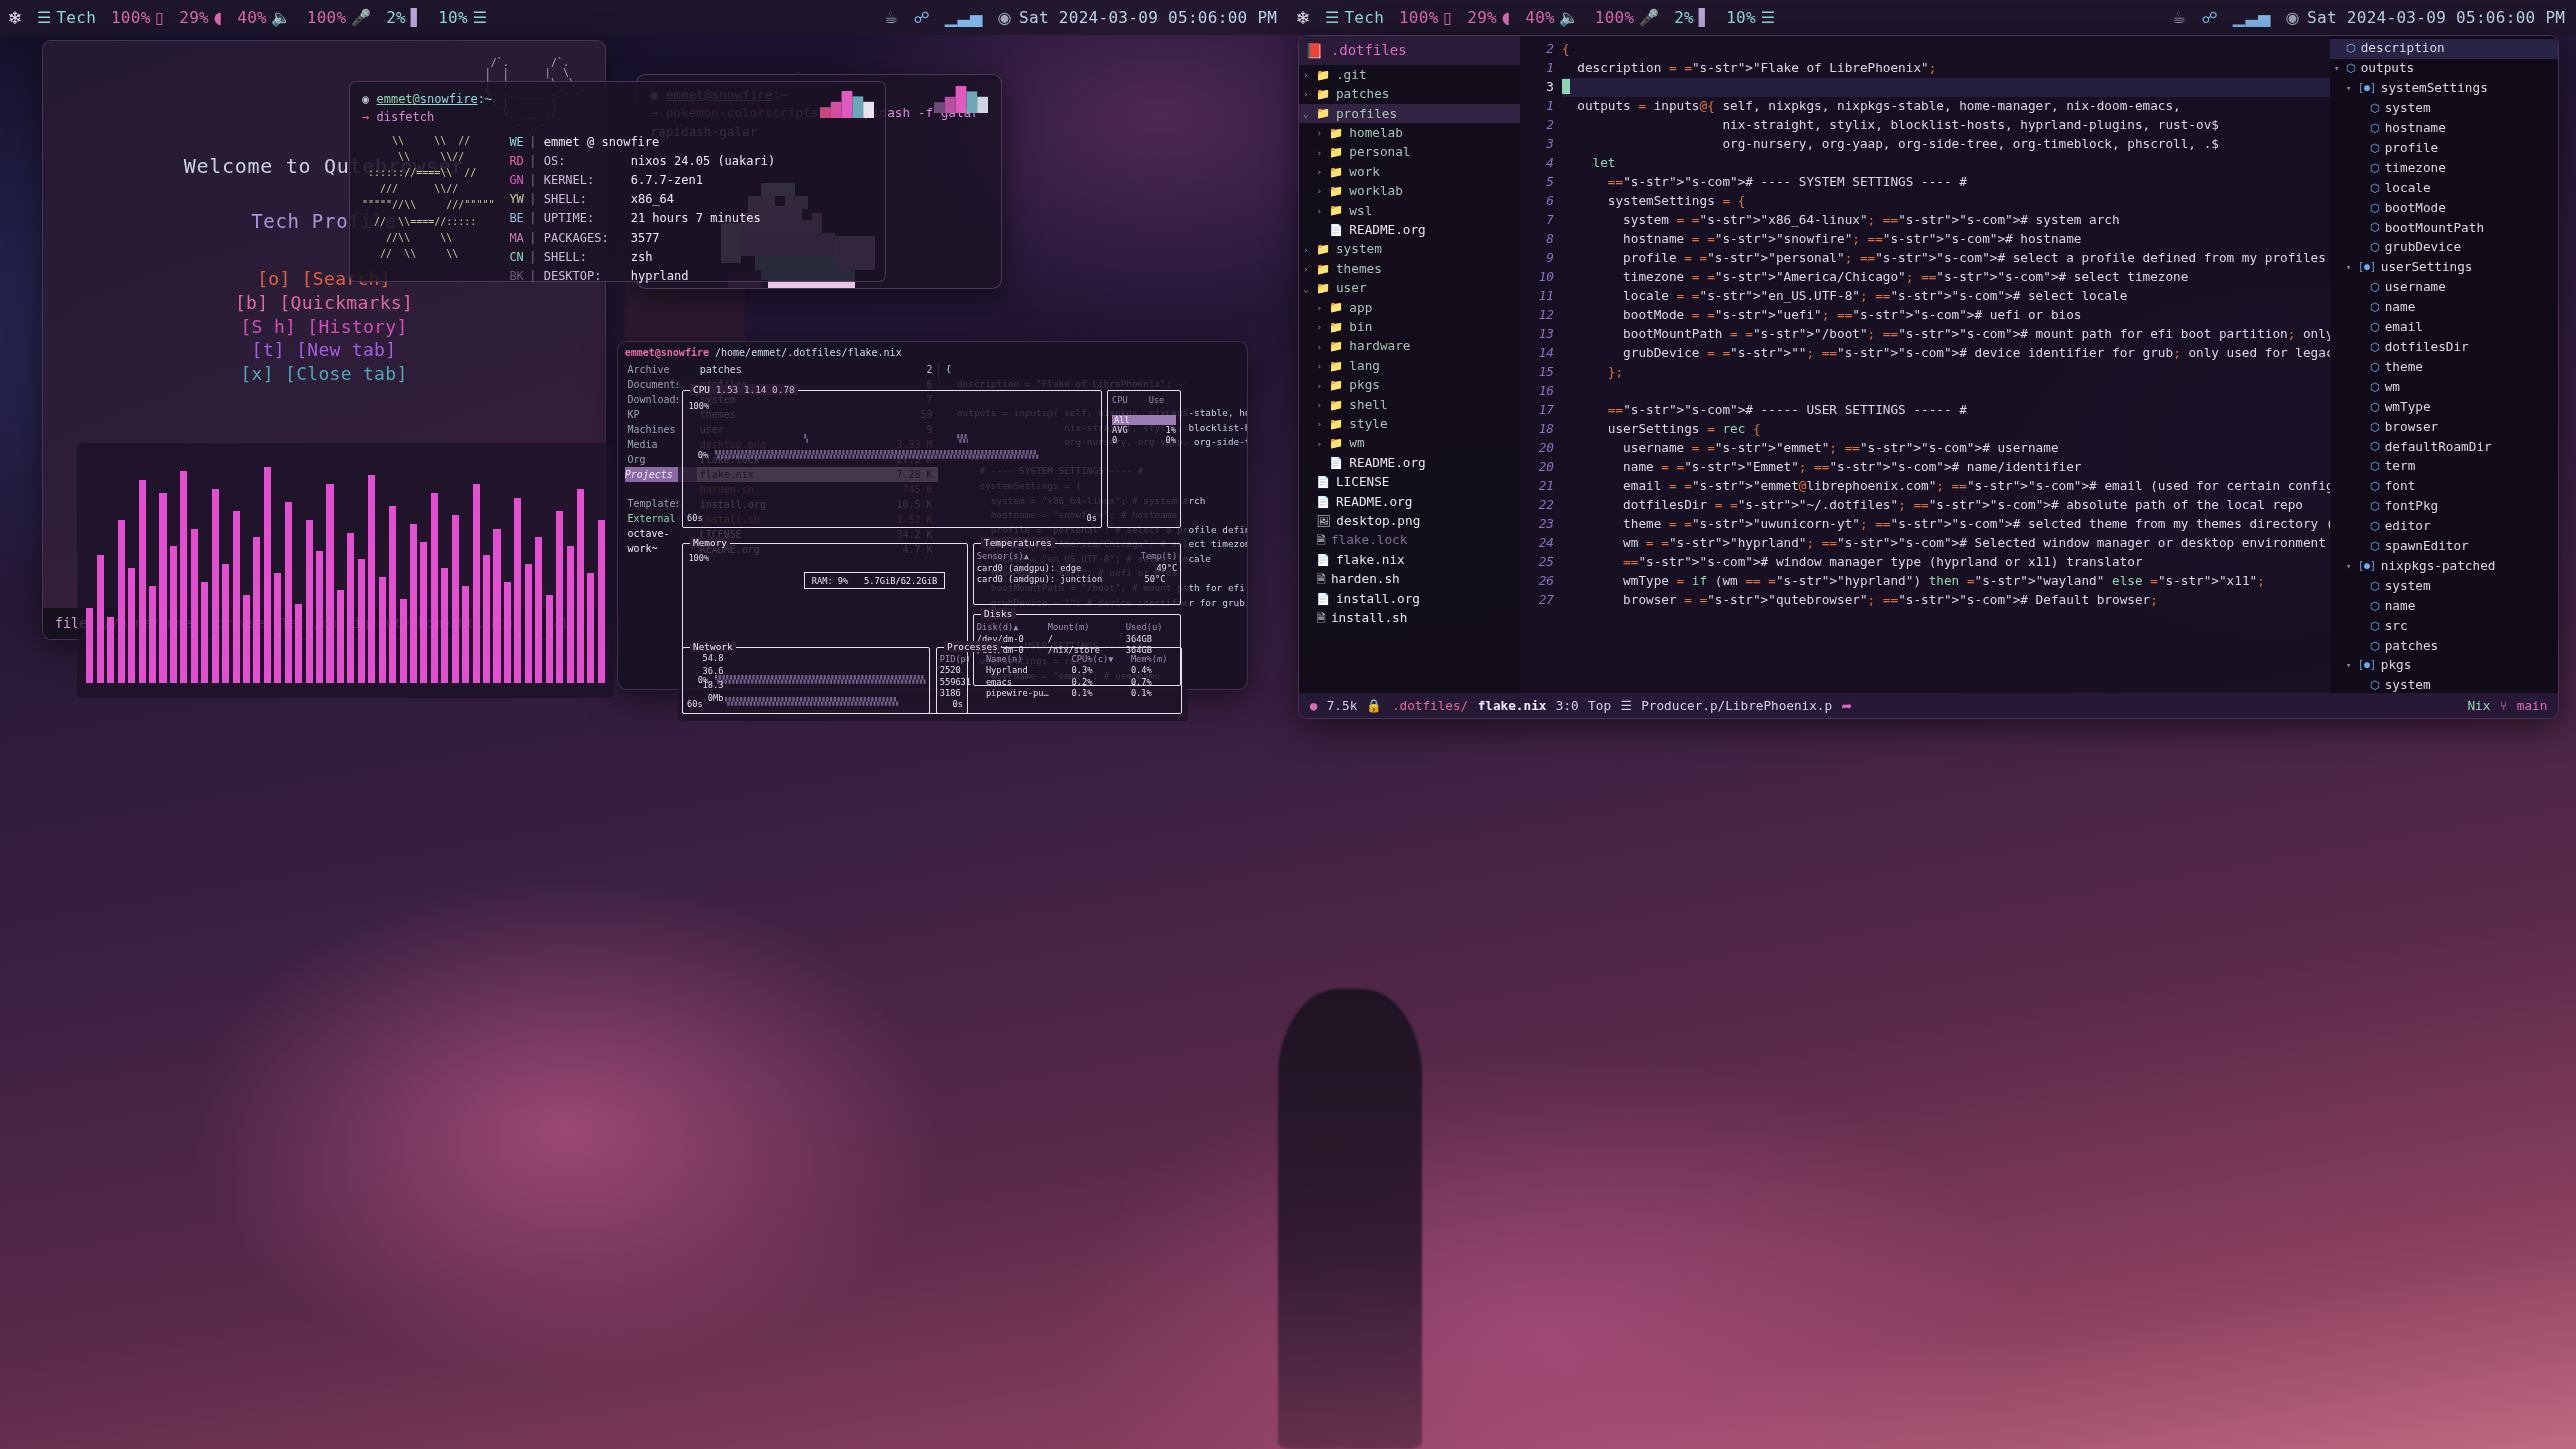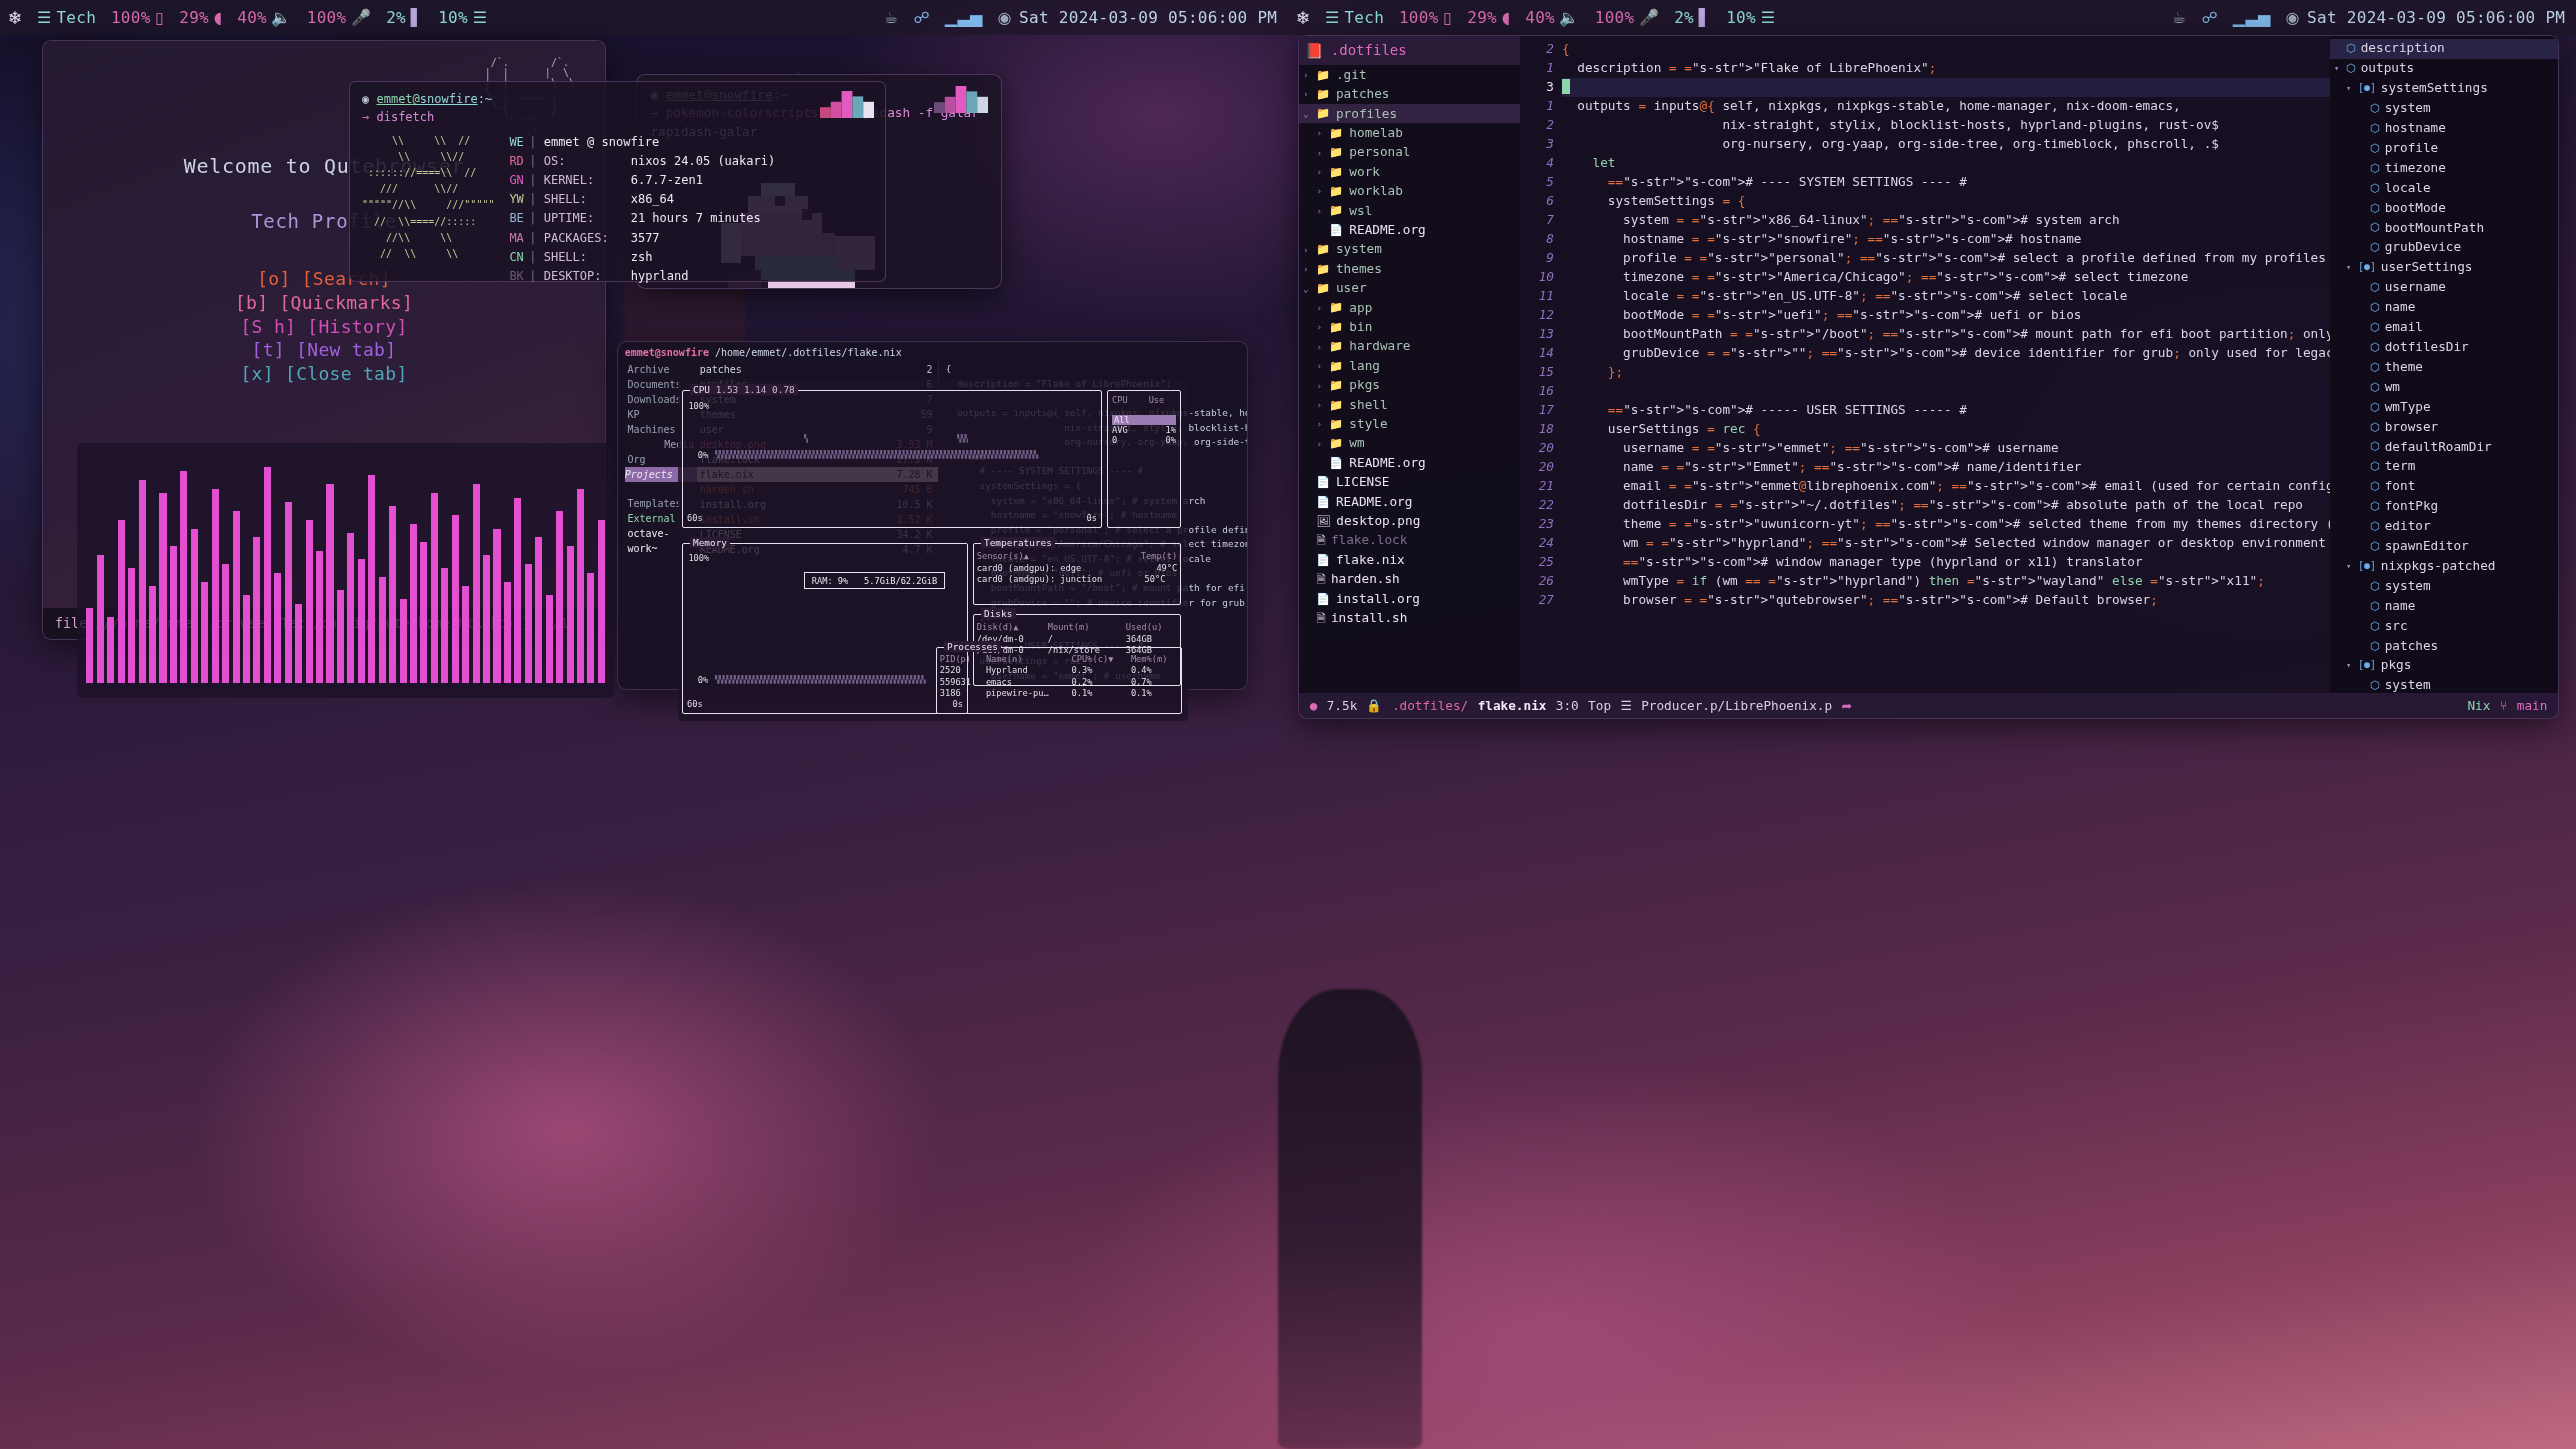--- a/index.html
+++ b/index.html
@@ -374,21 +374,21 @@
     <b>emmet@snowfire</b>
     <span>/home/emmet/.dotfiles/flake.nix</span>
   </div>
   <div class="rcols">
     <div class="rcol1">
         <div style="padding: 0px 2.7px;">Archive</div>
         <div style="padding: 0px 2.7px;">Documents</div>
         <div style="padding: 0px 2.7px;">Downloads</div>
         <div style="padding: 0px 2.7px;">KP</div>
         <div style="padding: 0px 2.7px;">Machines</div>
-        <div style="padding: 0px 2.7px; text-align: right;">Media</div>
+        <div style="padding: 0px 2.7px;">Media</div>
         <div style="padding: 0px 2.7px;">Org</div>
         <div class="rsel2" style="padding: 0px 0; font-style: italic;">Projects</div>
         <div style="padding: 0px 2.7px; margin-top: 14px;">Templates</div>
         <div style="padding: 0px 2.7px; color: rgb(143, 214, 176);">External</div>
         <div style="padding: 0px 2.7px; color: rgb(238, 240, 246);">octave-work~</div>
       </div>
     <div class="rcol2">
         <div class="rrow">
           <span class="rdir">patches</span>
           <span class="rnum">2</span>
@@ -1069,20 +1069,30 @@
             </tr>
             <tr>
               <td>/dev/dm-0</td>
               <td>/nix/store</td>
               <td>364GB</td>
             </tr>
           </tbody>
       </table>
     </div>
 
+    <div class="bpanel" style="left:4px;top:268px;width:248px;height:67px;">
+      <div class="blabel">Network</div>
+      <div id="net-labels" style="padding:4px 0 0 5.4px;line-height:1.55;">
+          <div style="width: 35px; text-align: right;">54.8</div>
+          <div style="width: 35px; text-align: right;">36.6</div>
+          <div style="width: 35px; text-align: right;">18.3</div>
+          <div style="width: 35px; text-align: right;">0Mb</div>
+        </div>
+      <div class="graphrow" style="position:absolute;left:42px;bottom:6.7px;right:4px;">▚▚▚▚▚▚▚▚▚▚▚▚▚▚▚▚▚▚▚▚▚▚▚▚▚▚▚▚▚▚▚▚▚▚▚▚▚▚▚▚▚▚▚▚▚▚</div>
+    </div>
 
     <div class="bpanel" style="left:258px;top:268px;width:246px;height:67px;">
       <div class="blabel">Processes</div>
       <table class="bt" style="margin-top:5.4px;">
         <tbody>
             <tr>
           <td class="bdim">PID(p)</td>
           <td class="bdim">Name(n)</td>
           <td class="bdim">CPU%(c)▼</td>
           <td class="bdim">Mem%(m)</td>

